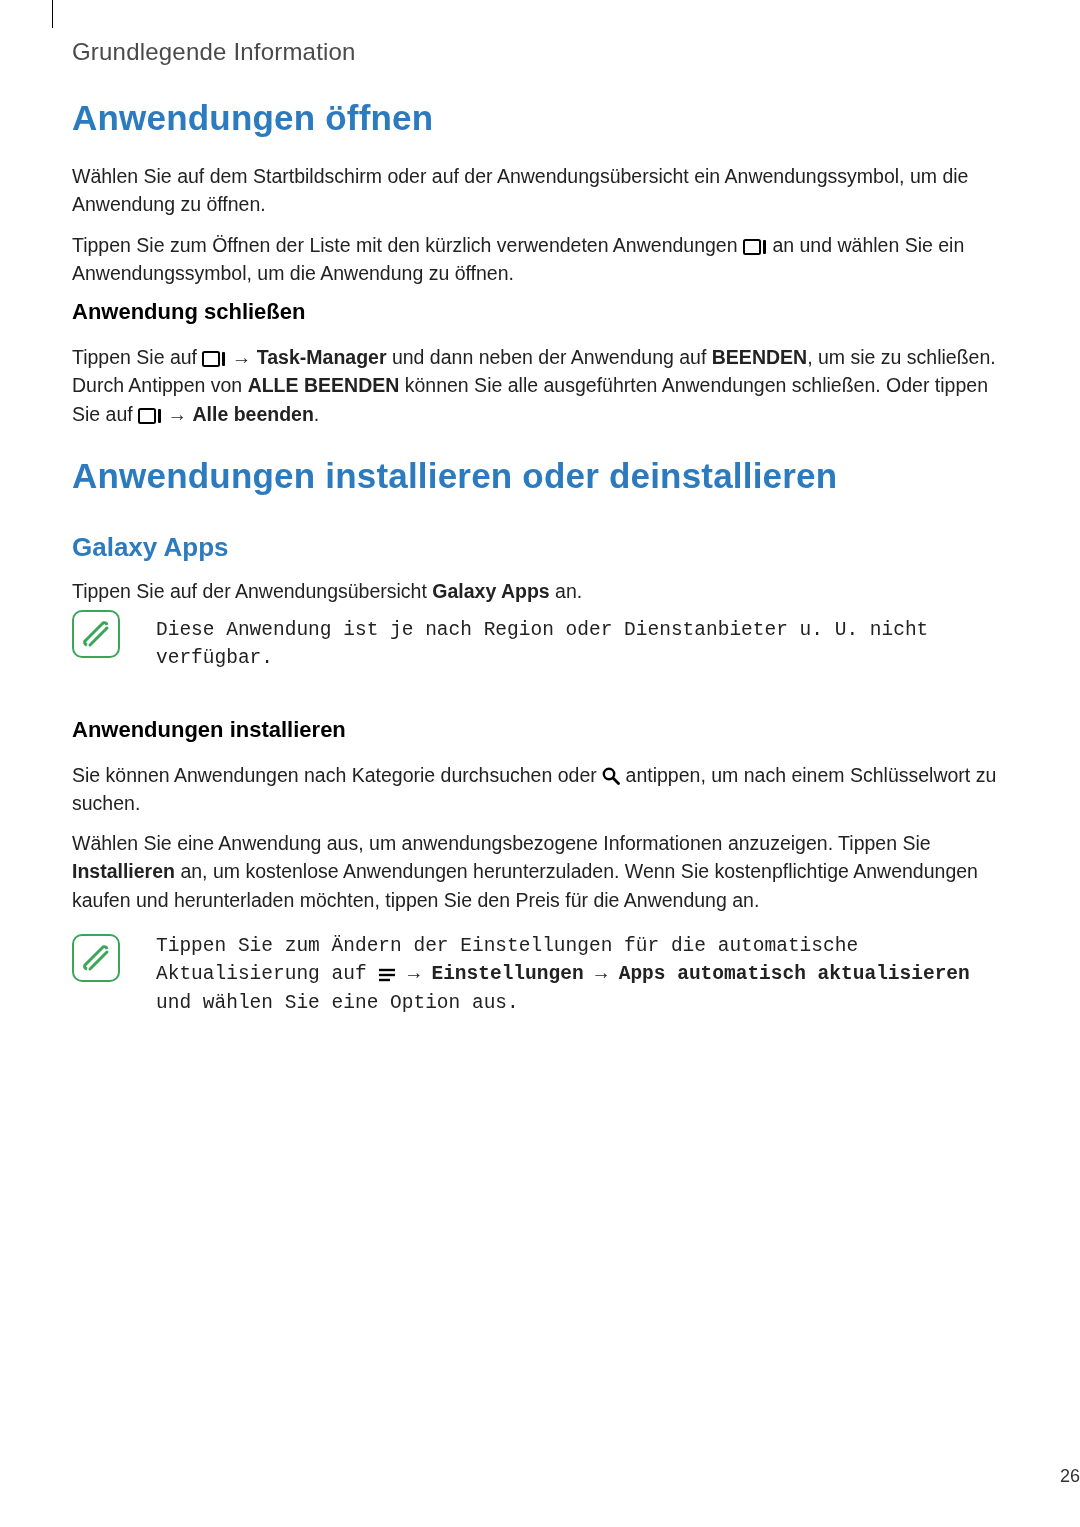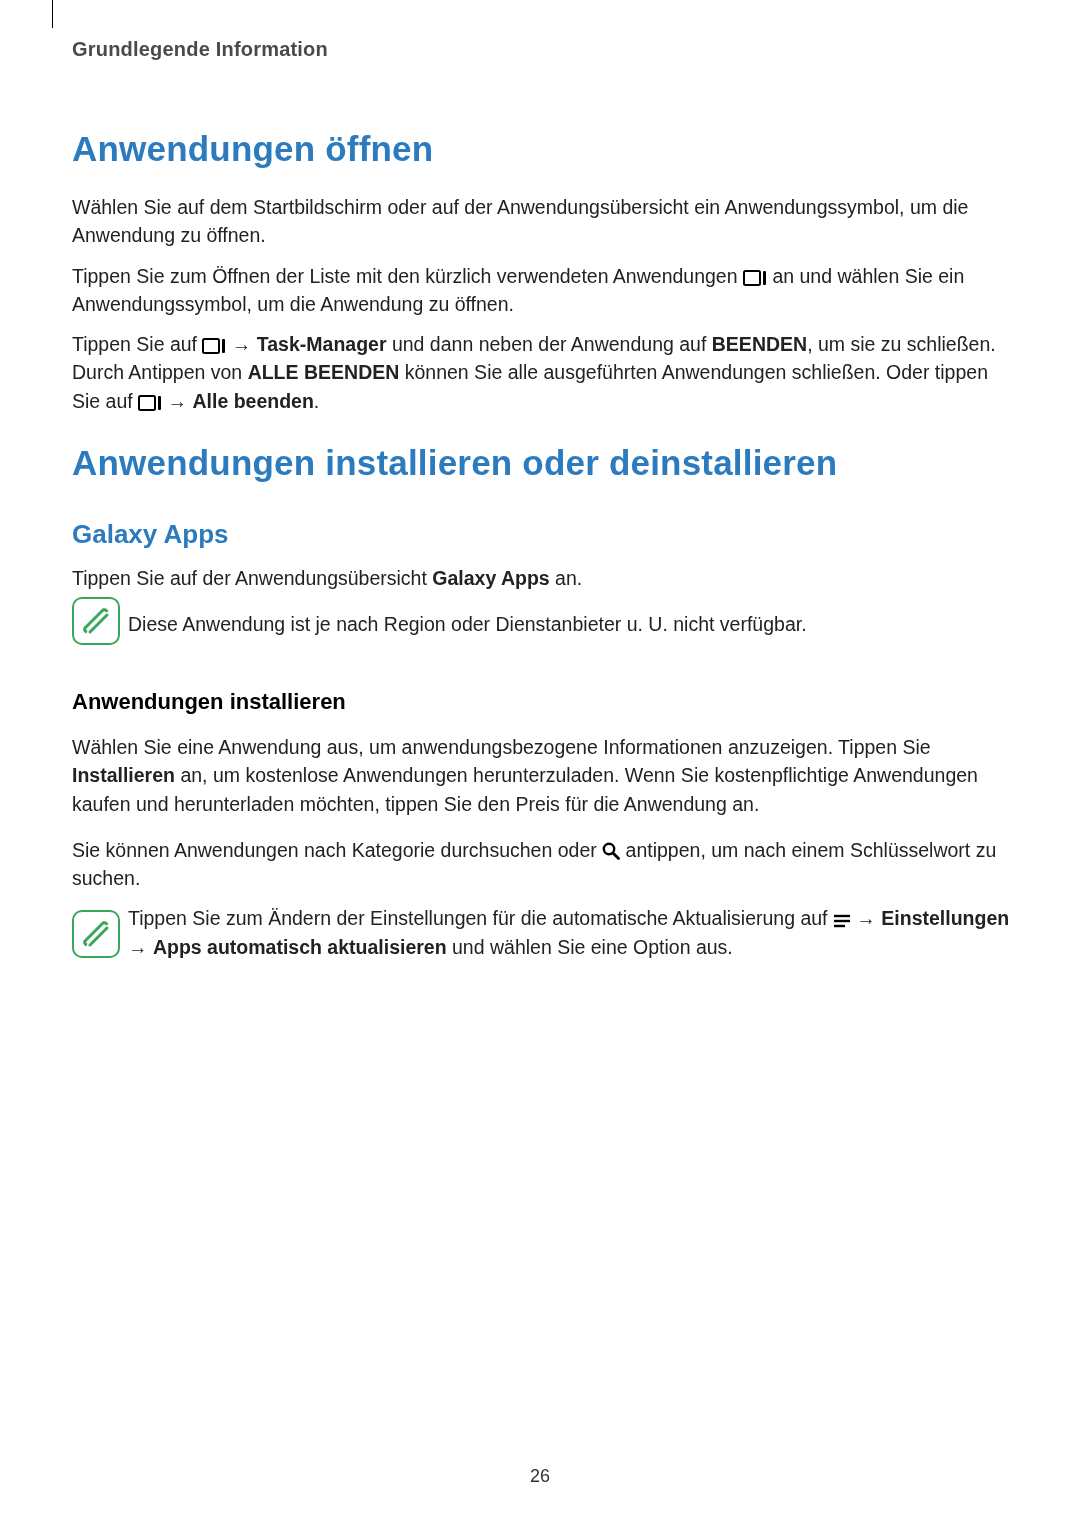--- a/index.html
+++ b/index.html
@@ -8,24 +8,24 @@
     height: 1527px;
     background: #fff;
     font-family: -apple-system, "Segoe UI", Arial, sans-serif;
     color: #000;
     position: relative;
   }
   .page {
     padding: 38px 70px 0 72px;
   }
   .page-header {
-    font-size: 20px;
+    font-size: 24px;
     color: #4a4a4a;
-    font-weight: 700;
-    margin-bottom: 68px;
+    font-weight: 400;
+    margin-bottom: 32px;
     letter-spacing: 0.2px;
   }
   .page-rule {
     position: absolute;
     left: 52px;
     top: 0;
     width: 1px;
     height: 28px;
     background: #000;
   }
@@ -64,23 +64,24 @@
     display: inline-flex;
     align-items: center;
     justify-content: center;
     vertical-align: -3px;
     height: 18px;
     width: 24px;
   }
   svg { display: block; }
   .note-row {
     display: flex;
-    align-items: center;
-    gap: 8px;
+    align-items: flex-start;
+    gap: 36px;
     margin-bottom: 12px;
+    font-family: Liberation Mono, monospace;
   }
   .note-icon-box {
     flex: 0 0 auto;
     width: 48px;
     height: 48px;
     border: 2.5px solid #3aa657;
     border-radius: 10px;
     display: flex;
     align-items: center;
     justify-content: center;
@@ -91,21 +92,21 @@
     line-height: 1.45;
     color: #222;
     padding-top: 8px;
   }
   .note-text b { font-weight: 700; }
   .page-number {
     position: absolute;
     bottom: 40px;
     left: 0;
     width: 100%;
-    text-align: center;
+    text-align: right;
     font-size: 18px;
     color: #333;
   }
 </style>
 </head>
 <body>
 
 <div class="page-rule"></div>
 
 <div class="page">
@@ -118,20 +119,21 @@
 
   <p class="body block">
     <span>Tippen Sie zum Öffnen der Liste mit den kürzlich verwendeten Anwendungen </span><span class="inline-icon">
         <svg width="24" height="16" viewBox="0 0 24 16">
           <rect x="1" y="1" width="16" height="14" rx="1.5" fill="none" stroke="#000" stroke-width="2"></rect>
           <rect x="20" y="1" width="3" height="14" rx="1" fill="#000"></rect>
         </svg>
       </span><span> an und wählen Sie ein Anwendungssymbol, um die Anwendung zu öffnen.</span>
   </p>
 
+  <h3 class="para-title">Anwendung schließen</h3>
 
   <p class="body block-spacer-lg">
     <span>Tippen Sie auf </span><span class="inline-icon">
         <svg width="24" height="16" viewBox="0 0 24 16">
           <rect x="1" y="1" width="16" height="14" rx="1.5" fill="none" stroke="#000" stroke-width="2"></rect>
           <rect x="20" y="1" width="3" height="14" rx="1" fill="#000"></rect>
         </svg>
       </span><span> → </span><b>Task-Manager</b><span> und dann neben der Anwendung auf </span><b>BEENDEN</b><span>, um sie zu schließen. Durch Antippen von </span><b>ALLE BEENDEN</b><span> können Sie alle ausgeführten Anwendungen schließen. Oder tippen Sie auf </span><span class="inline-icon">
         <svg width="24" height="16" viewBox="0 0 24 16">
           <rect x="1" y="1" width="16" height="14" rx="1.5" fill="none" stroke="#000" stroke-width="2"></rect>
@@ -154,31 +156,31 @@
       <svg width="30" height="30" viewBox="0 0 30 30">
         <path d="M4 22 L22 4 M9 26 L26 9" stroke="#3aa657" stroke-width="3" stroke-linecap="round" fill="none"></path>
         <path d="M4 22 Q3 25 6 26 M22 4 Q25 3 26 6" stroke="#3aa657" stroke-width="3" fill="none"></path>
       </svg>
     </div>
     <div class="note-text">Diese Anwendung ist je nach Region oder Dienstanbieter u. U. nicht verfügbar.</div>
   </div>
 
   <h3 class="para-title">Anwendungen installieren</h3>
 
-  <p class="body" style="margin-bottom:18px">
-    <span>Wählen Sie eine Anwendung aus, um anwendungsbezogene Informationen anzuzeigen. Tippen Sie </span><b>Installieren</b><span> an, um kostenlose Anwendungen herunterzuladen. Wenn Sie kostenpflichtige Anwendungen kaufen und herunterladen möchten, tippen Sie den Preis für die Anwendung an.</span>
-  </p>
-
   <p class="body">
     <span>Sie können Anwendungen nach Kategorie durchsuchen oder </span><span class="inline-icon" style="width:18px">
         <svg width="18" height="18" viewBox="0 0 18 18">
           <circle cx="7" cy="7" r="5.2" fill="none" stroke="#000" stroke-width="2.4"></circle>
           <line x1="11" y1="11" x2="16.5" y2="16.5" stroke="#000" stroke-width="2.8" stroke-linecap="round"></line>
         </svg>
       </span><span> antippen, um nach einem Schlüsselwort zu suchen.</span>
+  </p>
+
+  <p class="body" style="margin-bottom:18px">
+    <span>Wählen Sie eine Anwendung aus, um anwendungsbezogene Informationen anzuzeigen. Tippen Sie </span><b>Installieren</b><span> an, um kostenlose Anwendungen herunterzuladen. Wenn Sie kostenpflichtige Anwendungen kaufen und herunterladen möchten, tippen Sie den Preis für die Anwendung an.</span>
   </p>
 
   <div class="note-row">
     <div class="note-icon-box">
       <svg width="30" height="30" viewBox="0 0 30 30">
         <path d="M4 22 L22 4 M9 26 L26 9" stroke="#3aa657" stroke-width="3" stroke-linecap="round" fill="none"></path>
         <path d="M4 22 Q3 25 6 26 M22 4 Q25 3 26 6" stroke="#3aa657" stroke-width="3" fill="none"></path>
       </svg>
     </div>
     <div class="note-text" style="padding-top:0">

